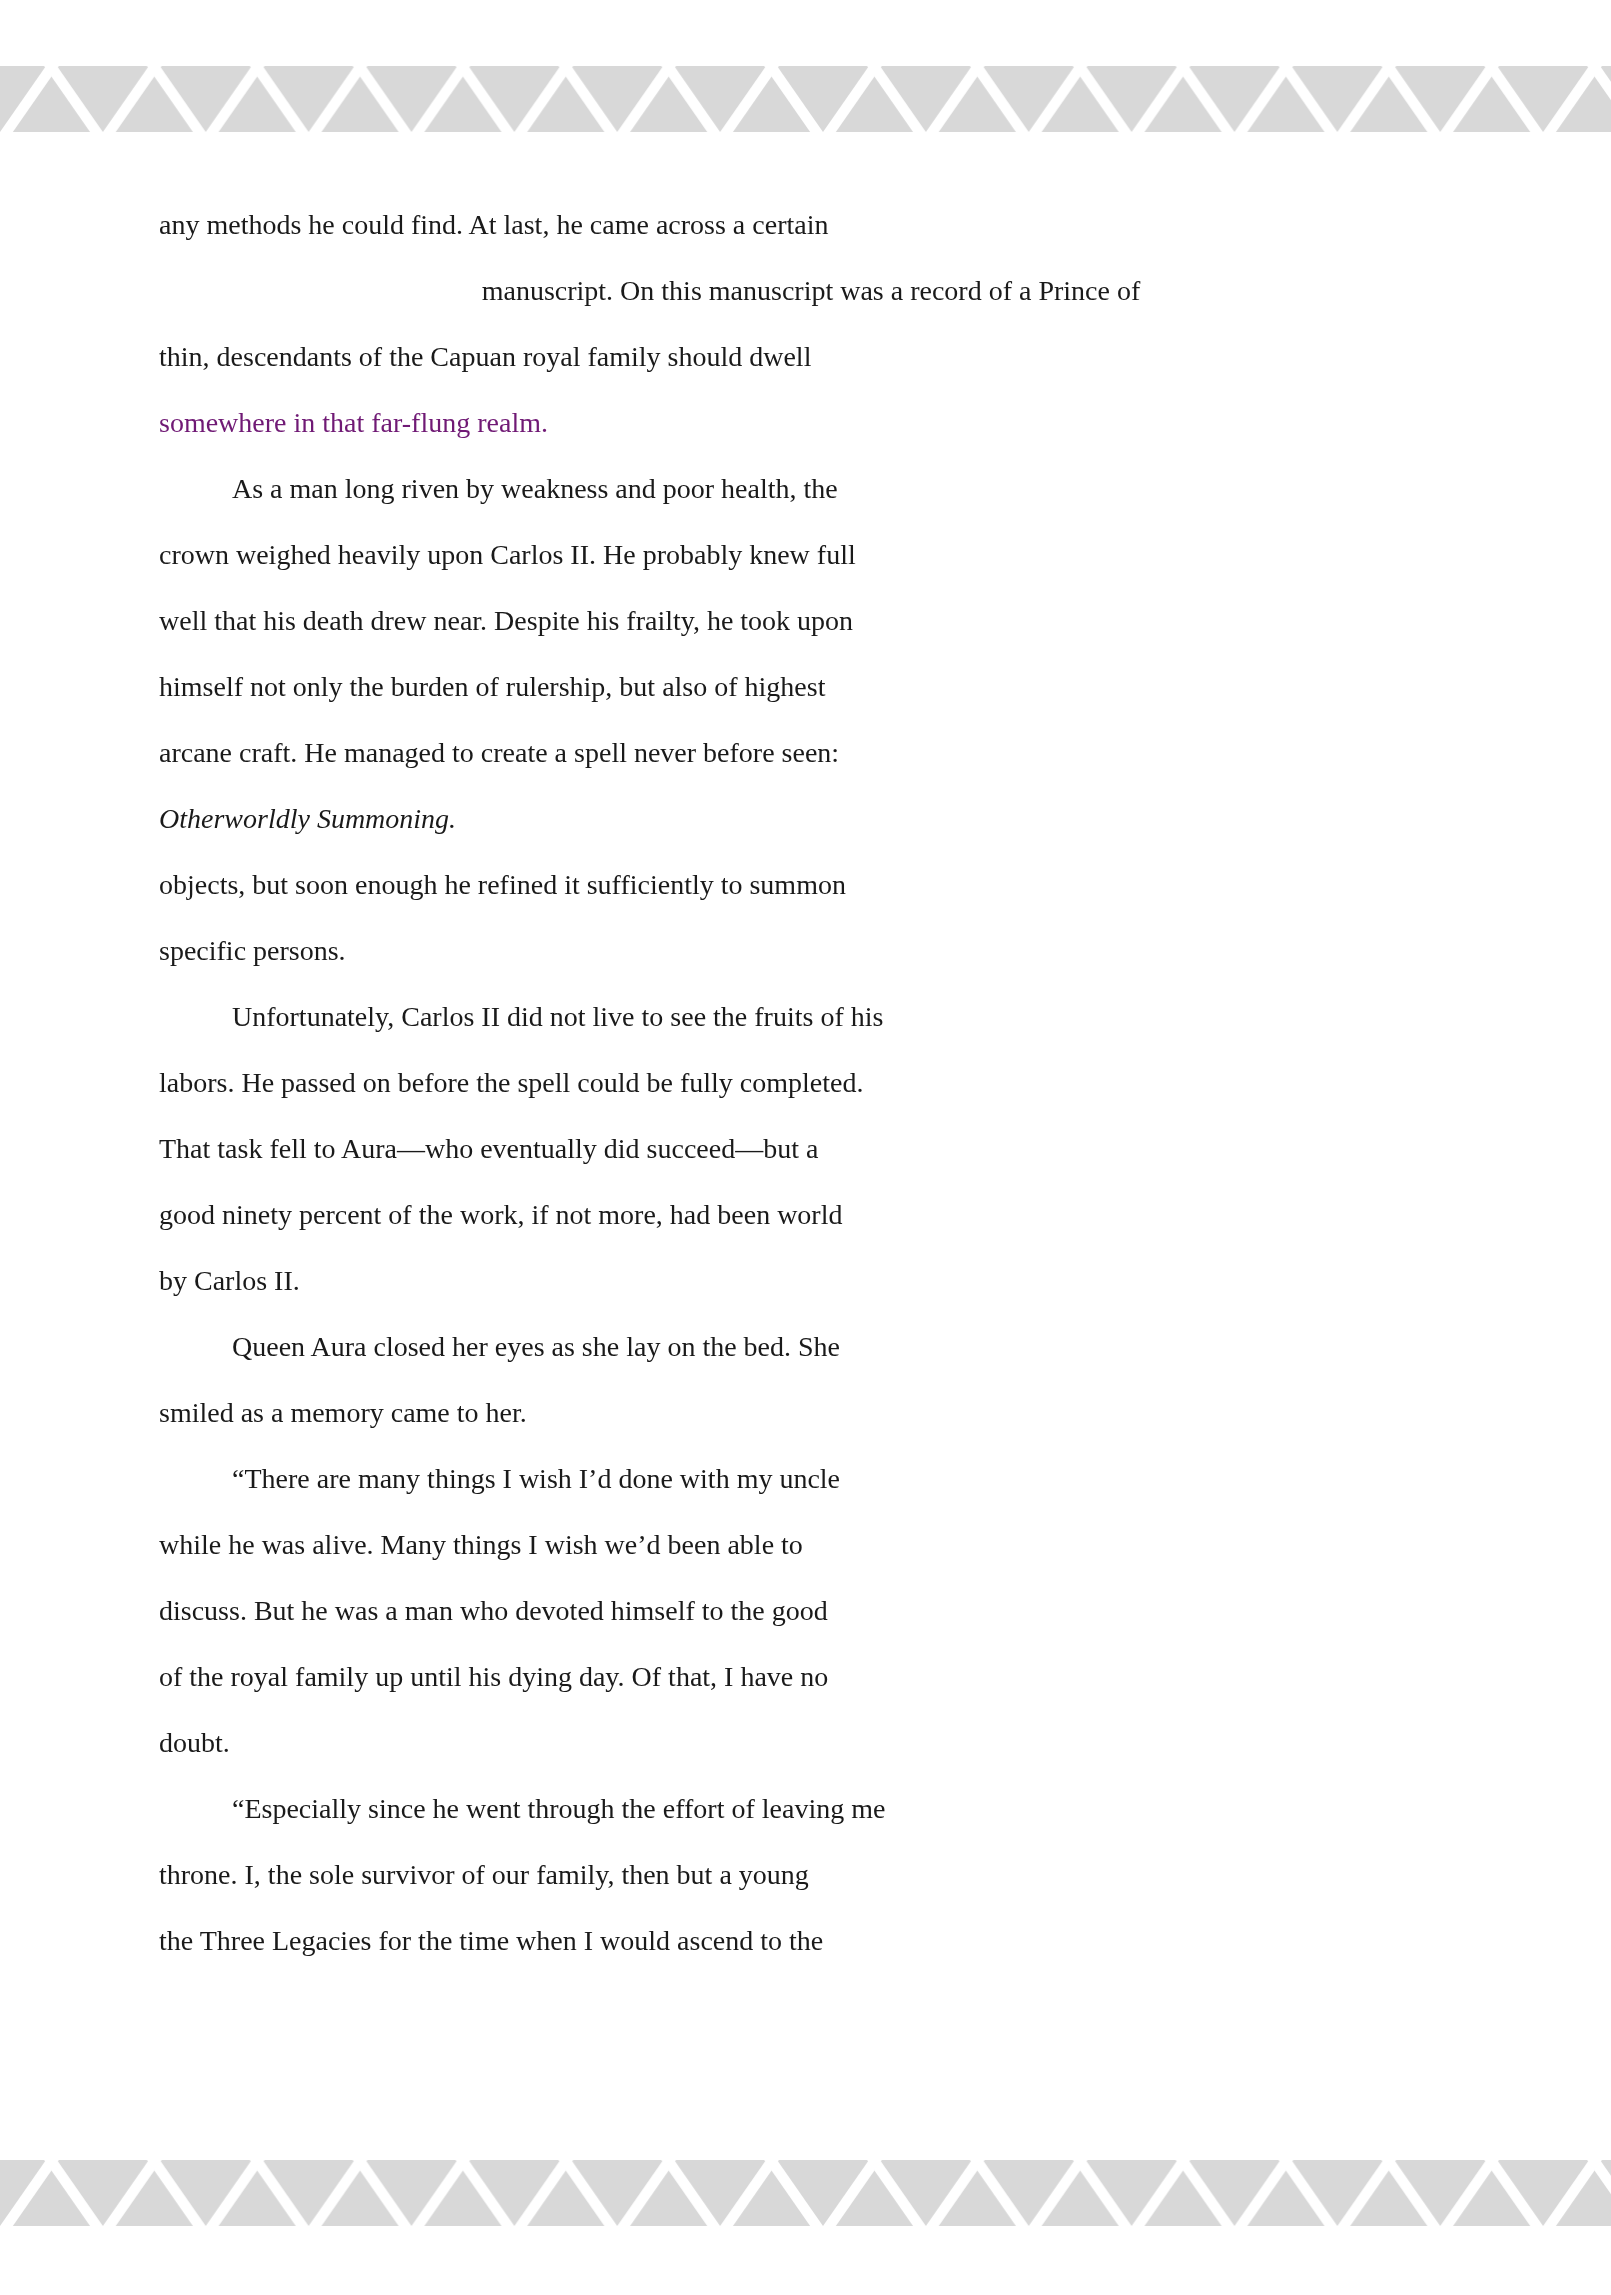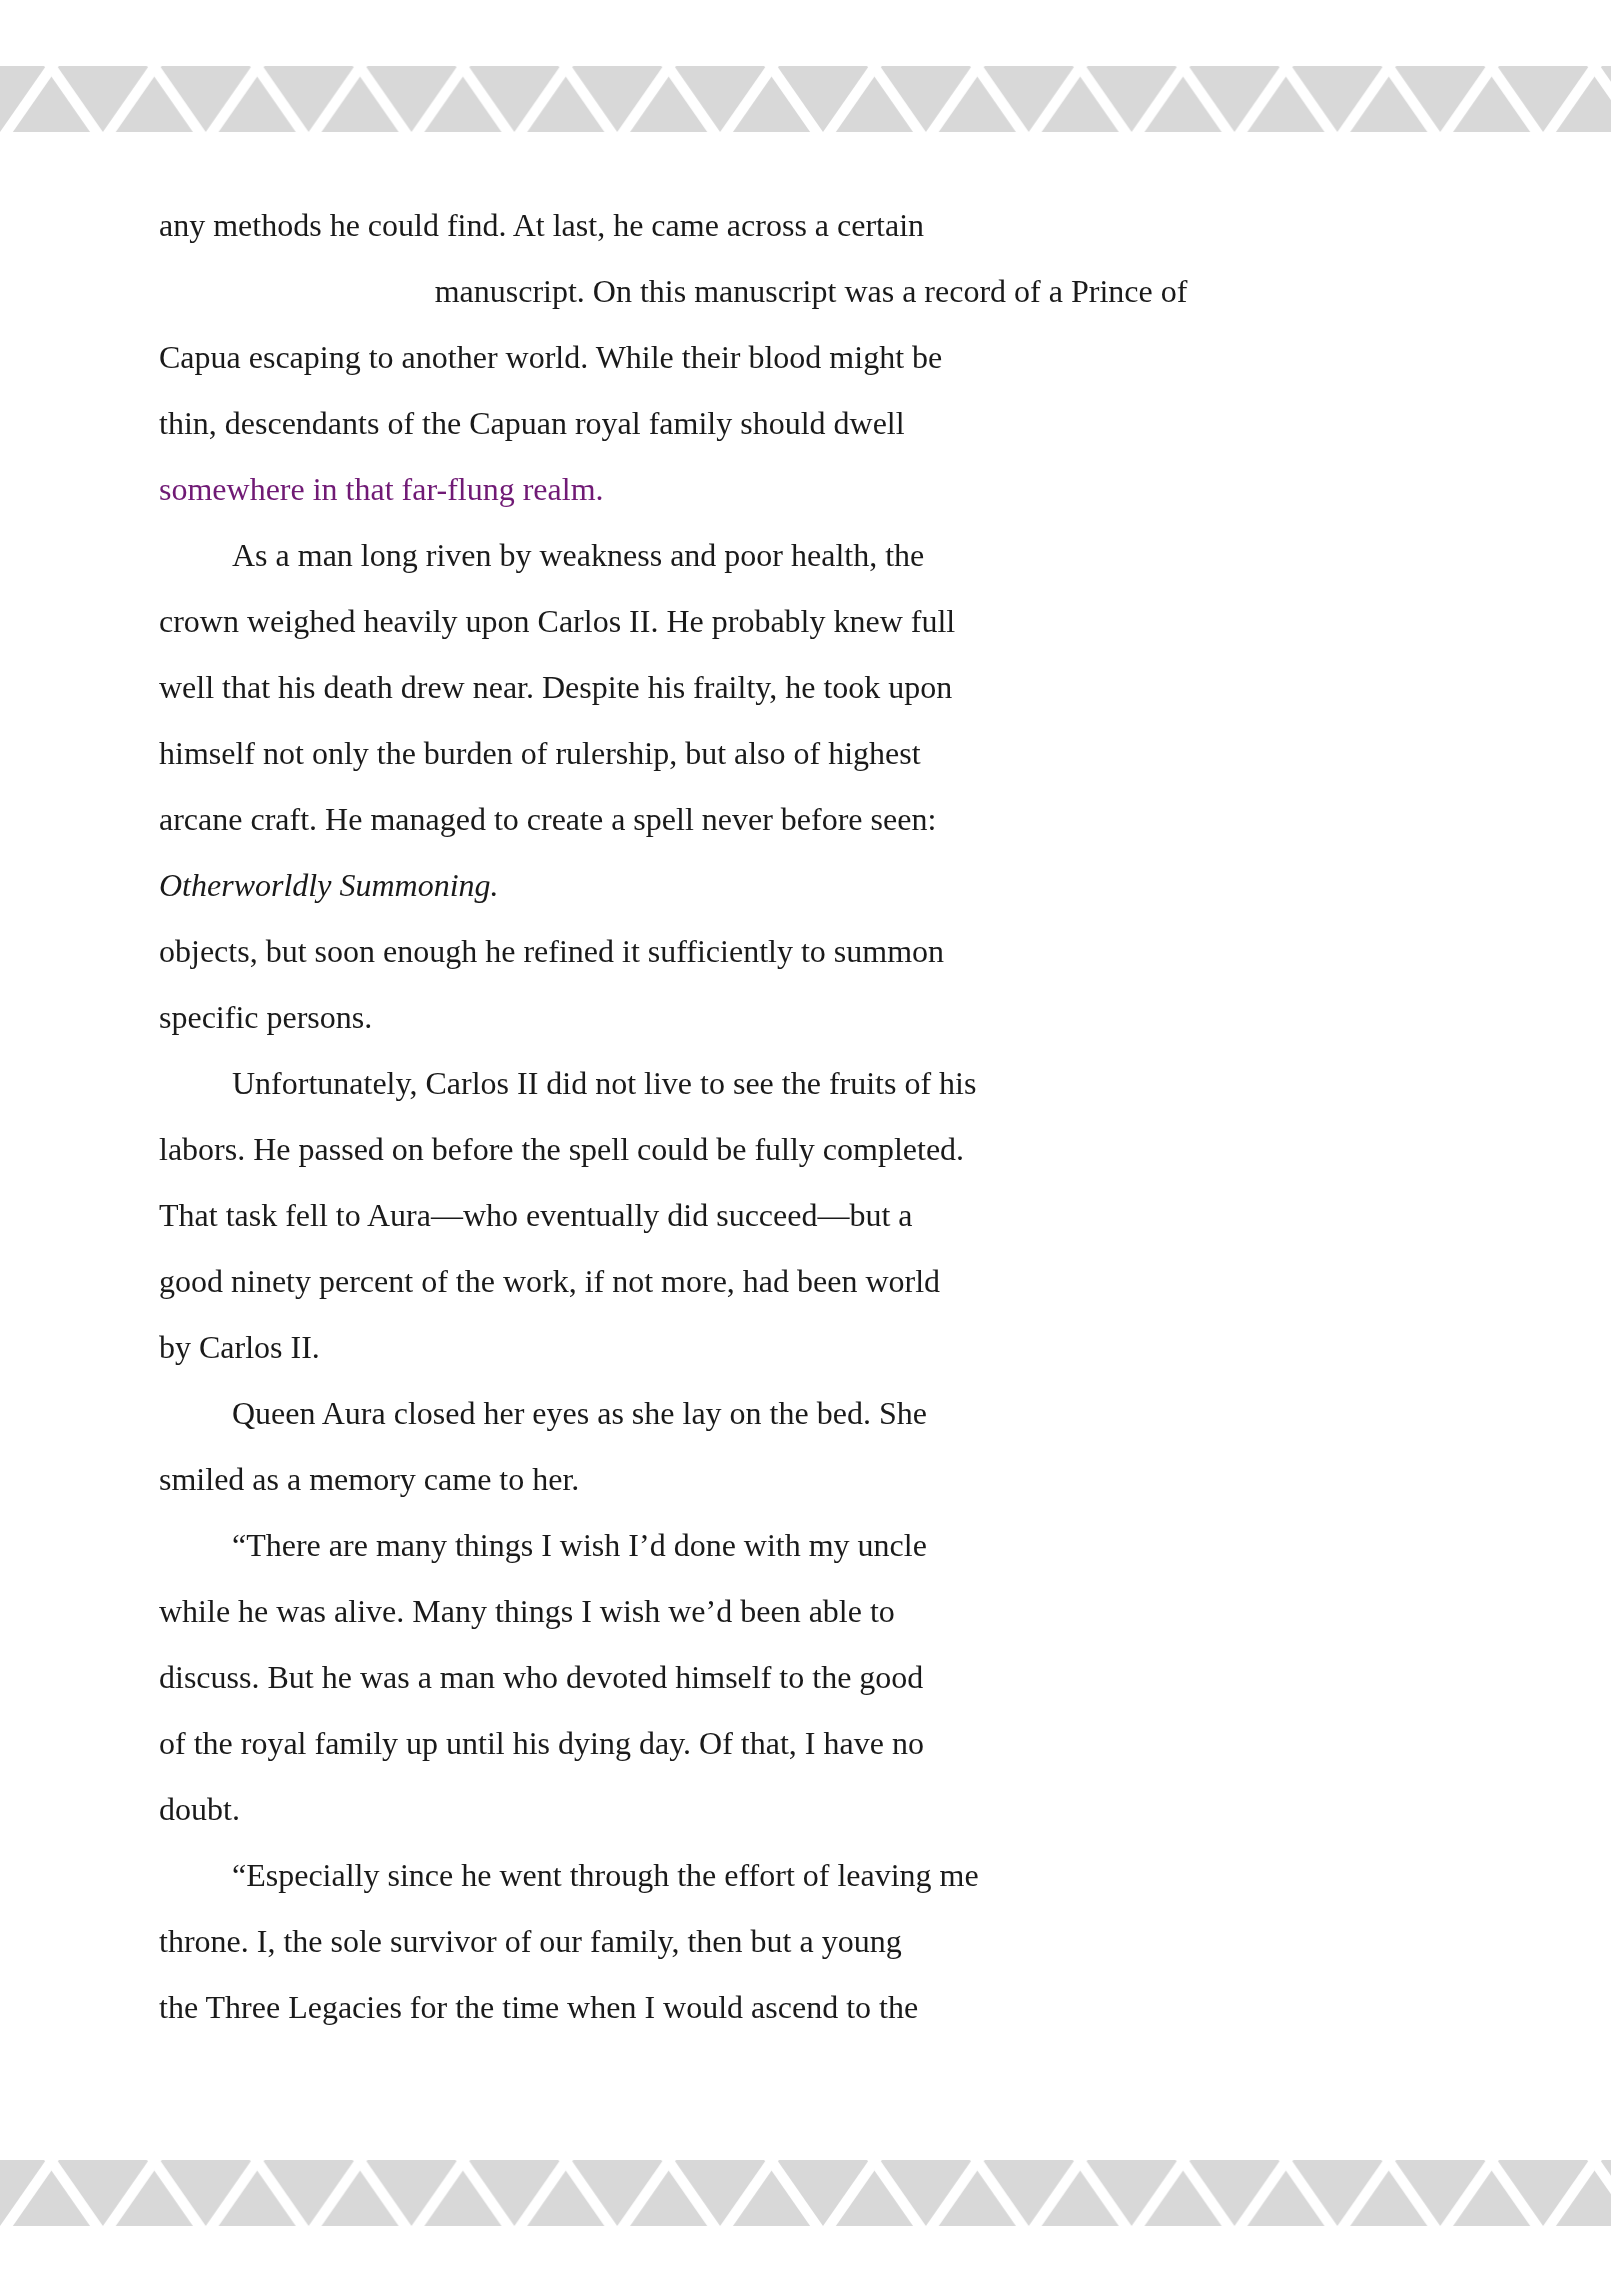--- a/index.html
+++ b/index.html
@@ -23,21 +23,21 @@
   .band-bottom { top: 2160px; }
   .text-block {
     position: absolute;
     left: 159px;
     top: 192px;
     width: 1304px;
   }
   .text-block p {
     margin: 0;
     padding: 0;
-    font-size: 32px;
+    font-size: 28px;
     line-height: 66px;
     white-space: nowrap;
     color: #1a1a1a;
   }
   .text-block p.indent { padding-left: 73px; }
   .text-block p.italic { font-style: italic; }
 </style>
 </head>
 <body>
 
@@ -50,21 +50,20 @@
         <polygon points="0,72 50,0 64,0 14,72" fill="#ffffff"></polygon>
         <polygon points="48,0 62,0 112,72 98,72" fill="#ffffff"></polygon>
       </pattern>
     </defs>
     <rect width="1755" height="72" fill="url(#tri-top)"></rect>
   </svg>
 
   <div class="text-block" id="body-text">
       <p class="" style="color: rgb(26, 26, 26);">any methods he could find. At last, he came across a certain</p>
       <p class="" style="color: rgb(26, 26, 26); text-align: center;">manuscript. On this manuscript was a record of a Prince of</p>
-      <p class="" style="color: rgb(26, 26, 26);">Capua escaping to another world. While their blood might be</p>
       <p class="" style="color: rgb(26, 26, 26);">thin, descendants of the Capuan royal family should dwell</p>
       <p class="" style="color: #701a75;">somewhere in that far-flung realm.</p>
       <p class="indent " style="color: rgb(26, 26, 26);">As a man long riven by weakness and poor health, the</p>
       <p class="" style="color: rgb(26, 26, 26);">crown weighed heavily upon Carlos II. He probably knew full</p>
       <p class="" style="color: rgb(26, 26, 26);">well that his death drew near. Despite his frailty, he took upon</p>
       <p class="" style="color: rgb(26, 26, 26);">himself not only the burden of rulership, but also of highest</p>
       <p class="" style="color: rgb(26, 26, 26);">arcane craft. He managed to create a spell never before seen:</p>
       <p class="italic" style="color: rgb(26, 26, 26);">Otherworldly Summoning.</p>
       <p class="" style="color: rgb(26, 26, 26);">objects, but soon enough he refined it sufficiently to summon</p>
       <p class="" style="color: rgb(26, 26, 26);">specific persons.</p>

